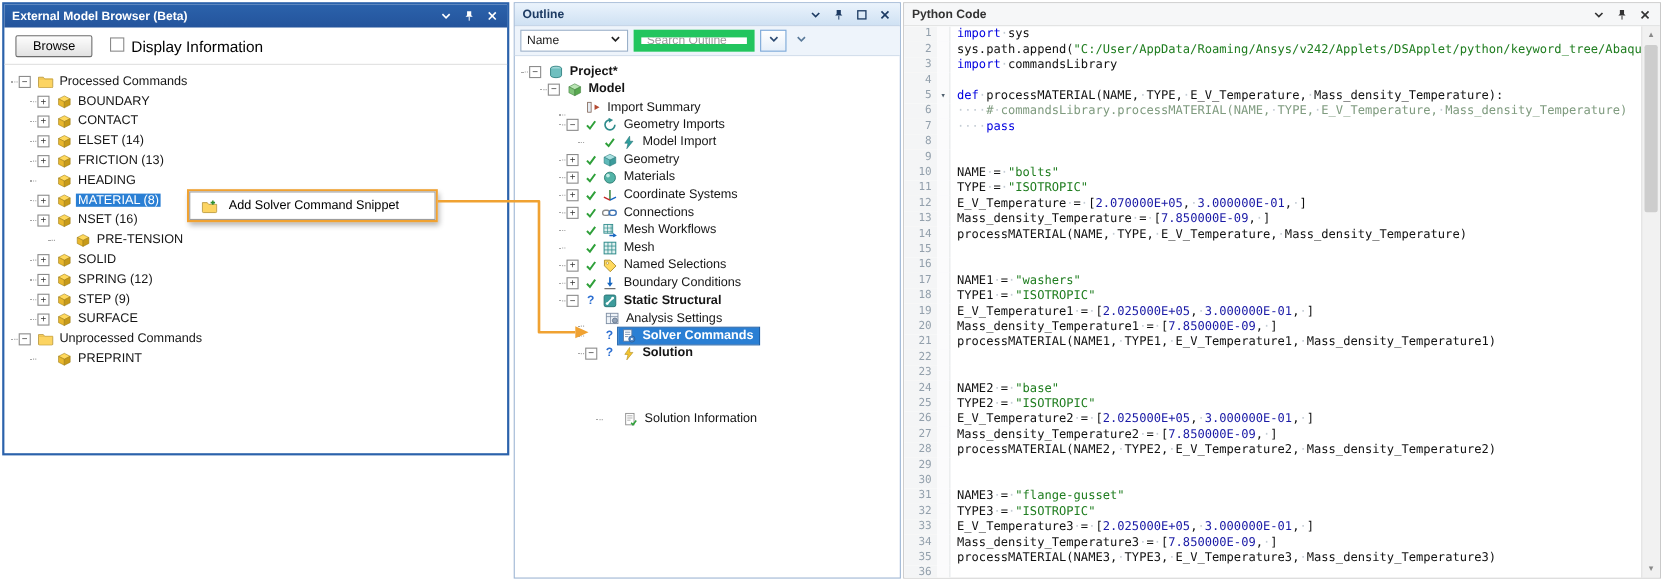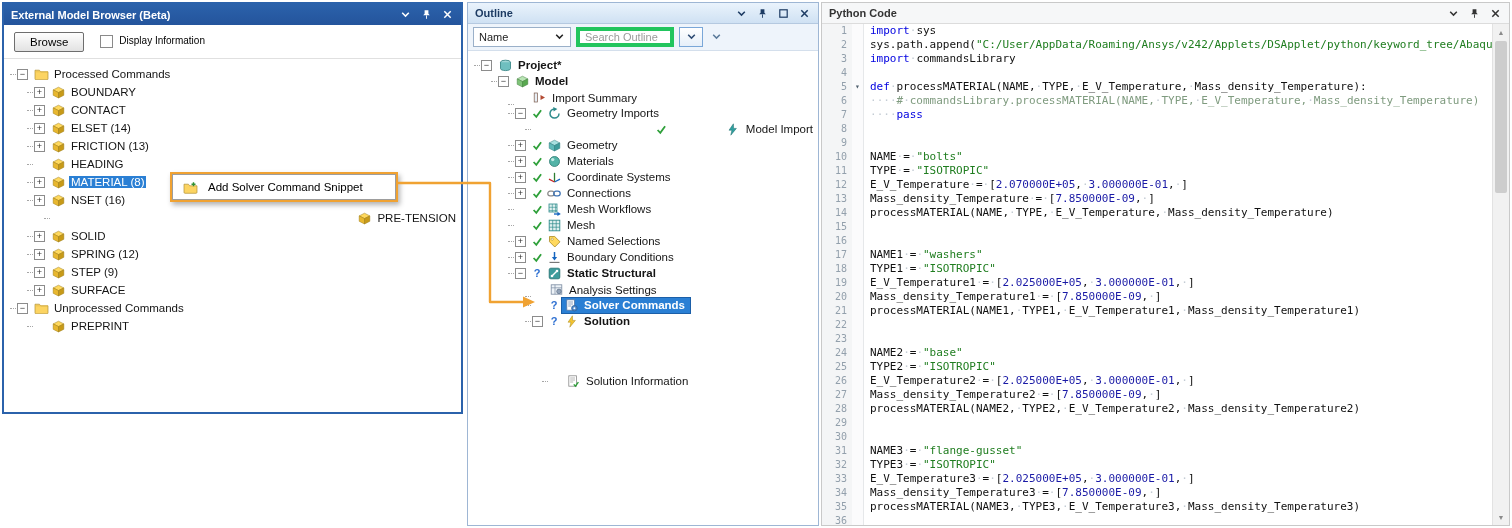--- a/index.html
+++ b/index.html
@@ -9,21 +9,21 @@
   .titlebar{height:21px;display:flex;align-items:center;padding:0 7px;font-size:11px;font-weight:bold}
   .tbtns{margin-left:auto;display:flex;gap:7px;align-items:center}
   .tbtn{display:inline-flex;width:14px;height:14px;align-items:center;justify-content:center;cursor:pointer}
 
   
   #browser{left:2px;top:2px;width:461px;height:412px;border:2px solid var(--titlebar-blue,#2b62ab)}
   #browser .titlebar{background:linear-gradient(var(--titlebar-blue,#2b62ab),#24549c);color:#fff}
   .browse-row{display:flex;align-items:center;gap:16px;padding:7px 10px;border-bottom:1px solid #e0e0e0;height:34px}
   .btn{font-size:11.5px;padding:3px 15px;background:linear-gradient(#fdfdfd,#e2e2e2);
     border:1px solid #6e6e6e;border-radius:2px;font-family:inherit;cursor:pointer}
-  .chk{display:flex;align-items:flex-start;gap:6px;font-size:10px;cursor:pointer}
+  .chk{display:flex;align-items:flex-start;gap:6px;font-size:14px;cursor:pointer}
   .chk .box{width:13px;height:13px;border:1px solid #8a8a8a;background:#fff;flex:none}
 
   
   .tree{padding:6px 0;font-size:11.5px;color:#151515;overflow:hidden}
   .trow{display:flex;align-items:center;height:18px;white-space:nowrap;cursor:default}
   #outline-tree .trow{height:16px}
   .stub{width:6px;border-bottom:1px dotted #a6a6a6;height:1px;margin-right:1px;flex:none}
   .exp{width:11px;height:11px;border:1px solid #8c8c8c;background:#fff;font-size:9px;line-height:9px;
     text-align:center;display:inline-flex;align-items:center;justify-content:center;margin-right:4px;color:#333;flex:none}
   .exp.hid{visibility:hidden}
@@ -44,21 +44,21 @@
   .ctx-item{display:flex;align-items:center;gap:7px;height:22px;padding:0 8px;font-size:11.5px;cursor:pointer}
   #annot{position:absolute;left:0;top:0;pointer-events:none;z-index:9}
 
   
   #outline{left:467px;top:2px;width:352px;height:524px;border:1px solid #9eb6d4}
   #outline .titlebar{background:linear-gradient(#eaf3fc,#cfe1f3);color:#1d3b63;border-bottom:1px solid #b5c9e0}
   .otoolbar{display:flex;align-items:center;gap:5px;padding:3px 5px;background:#eef4fb;border-bottom:1px solid #d4dfec;height:27px}
   .combo{display:flex;align-items:center;justify-content:space-between;width:98px;height:20px;background:#fff;
     border:1px solid #9ab0c9;font-size:11px;padding:0 5px;color:#222;cursor:pointer}
   .combo .arrow{color:#4a6florin}
-  .osearch{width:98px;height:20px;border:4px solid #22c55e;font-size:11px;padding:0 5px;color:#333;font-family:inherit}
+  .osearch{width:110px;height:20px;border:7px solid #22c55e;font-size:11px;padding:0 5px;color:#333;font-family:inherit}
   .osearch::placeholder{color:#9b9b9b}
   .odrop{width:24px;height:20px;border:1px solid #7aa7d8;background:linear-gradient(#fff,#e6eff9);
     display:flex;align-items:center;justify-content:center;color:#2c4a72;cursor:pointer}
   .omore{display:flex;align-items:center;justify-content:center;width:16px;height:20px;color:#5a7a9a;cursor:pointer}
 
   
   #python{left:821px;top:2px;width:689px;height:524px;border:1px solid #c9c9c9}
   #python .titlebar{background:#f6f7f8;border-bottom:1px solid #dcdcdc;color:#333}
   .code{position:absolute;top:21px;left:0;right:17px;bottom:0;font-family:"DejaVu Sans Mono",monospace;
     font-size:11px;overflow:hidden;background:#fff}
@@ -213,21 +213,21 @@
           <span class="ticon">
             <svg width="13" height="13" viewBox="0 0 13 13">
               <polygon points="6.5,1.2 11.8,3.9 6.5,6.6 1.2,3.9" fill="#ffd95e" stroke="#9c7b12" stroke-width="0.5"></polygon>
               <polygon points="1.2,3.9 6.5,6.6 6.5,12 1.2,9.3" fill="#e8b72e" stroke="#9c7b12" stroke-width="0.5"></polygon>
               <polygon points="11.8,3.9 6.5,6.6 6.5,12 11.8,9.3" fill="#c79a18" stroke="#9c7b12" stroke-width="0.5"></polygon>
             </svg>
           </span>
           <span class="tlabel">NSET (16)</span>
         </span>
       </div>
-      <div class="trow" style="padding-left: 40px; justify-content: space-between;">
+      <div class="trow" style="padding-left: 40px;">
         <span class="stub"></span>
         <span class="exp hid"></span>
         <span class="nodebox">
           <span class="ticon">
             <svg width="13" height="13" viewBox="0 0 13 13">
               <polygon points="6.5,1.2 11.8,3.9 6.5,6.6 1.2,3.9" fill="#ffd95e" stroke="#9c7b12" stroke-width="0.5"></polygon>
               <polygon points="1.2,3.9 6.5,6.6 6.5,12 1.2,9.3" fill="#e8b72e" stroke="#9c7b12" stroke-width="0.5"></polygon>
               <polygon points="11.8,3.9 6.5,6.6 6.5,12 11.8,9.3" fill="#c79a18" stroke="#9c7b12" stroke-width="0.5"></polygon>
             </svg>
           </span>
@@ -432,21 +432,21 @@
         <span class="nodebox">
           <span class="ticon">
             <svg width="13" height="13" viewBox="0 0 13 13">
               <path d="M11 6.5A4.5 4.5 0 1 1 6.5 2" fill="none" stroke="#2e8b8b" stroke-width="1.5"></path>
               <polygon points="5.2,0 9.4,2 5.6,4.5" fill="#2e8b8b"></polygon>
             </svg>
           </span>
           <span class="tlabel">Geometry Imports</span>
         </span>
       </div>
-      <div class="trow" style="padding-left: 57px; justify-content: space-between;">
+      <div class="trow" style="padding-left: 57px;">
         <span class="stub"></span>
         <span class="exp hid"></span>
         <span class="st">
           <svg width="11" height="11" viewBox="0 0 11 11">
             <path d="M1.6 6l2.7 2.8 4.8-6.6" fill="none" stroke="#2fa03a" stroke-width="1.8"></path>
           </svg>
         </span>
         <span class="nodebox">
           <span class="ticon">
             <svg width="13" height="13" viewBox="0 0 13 13">

